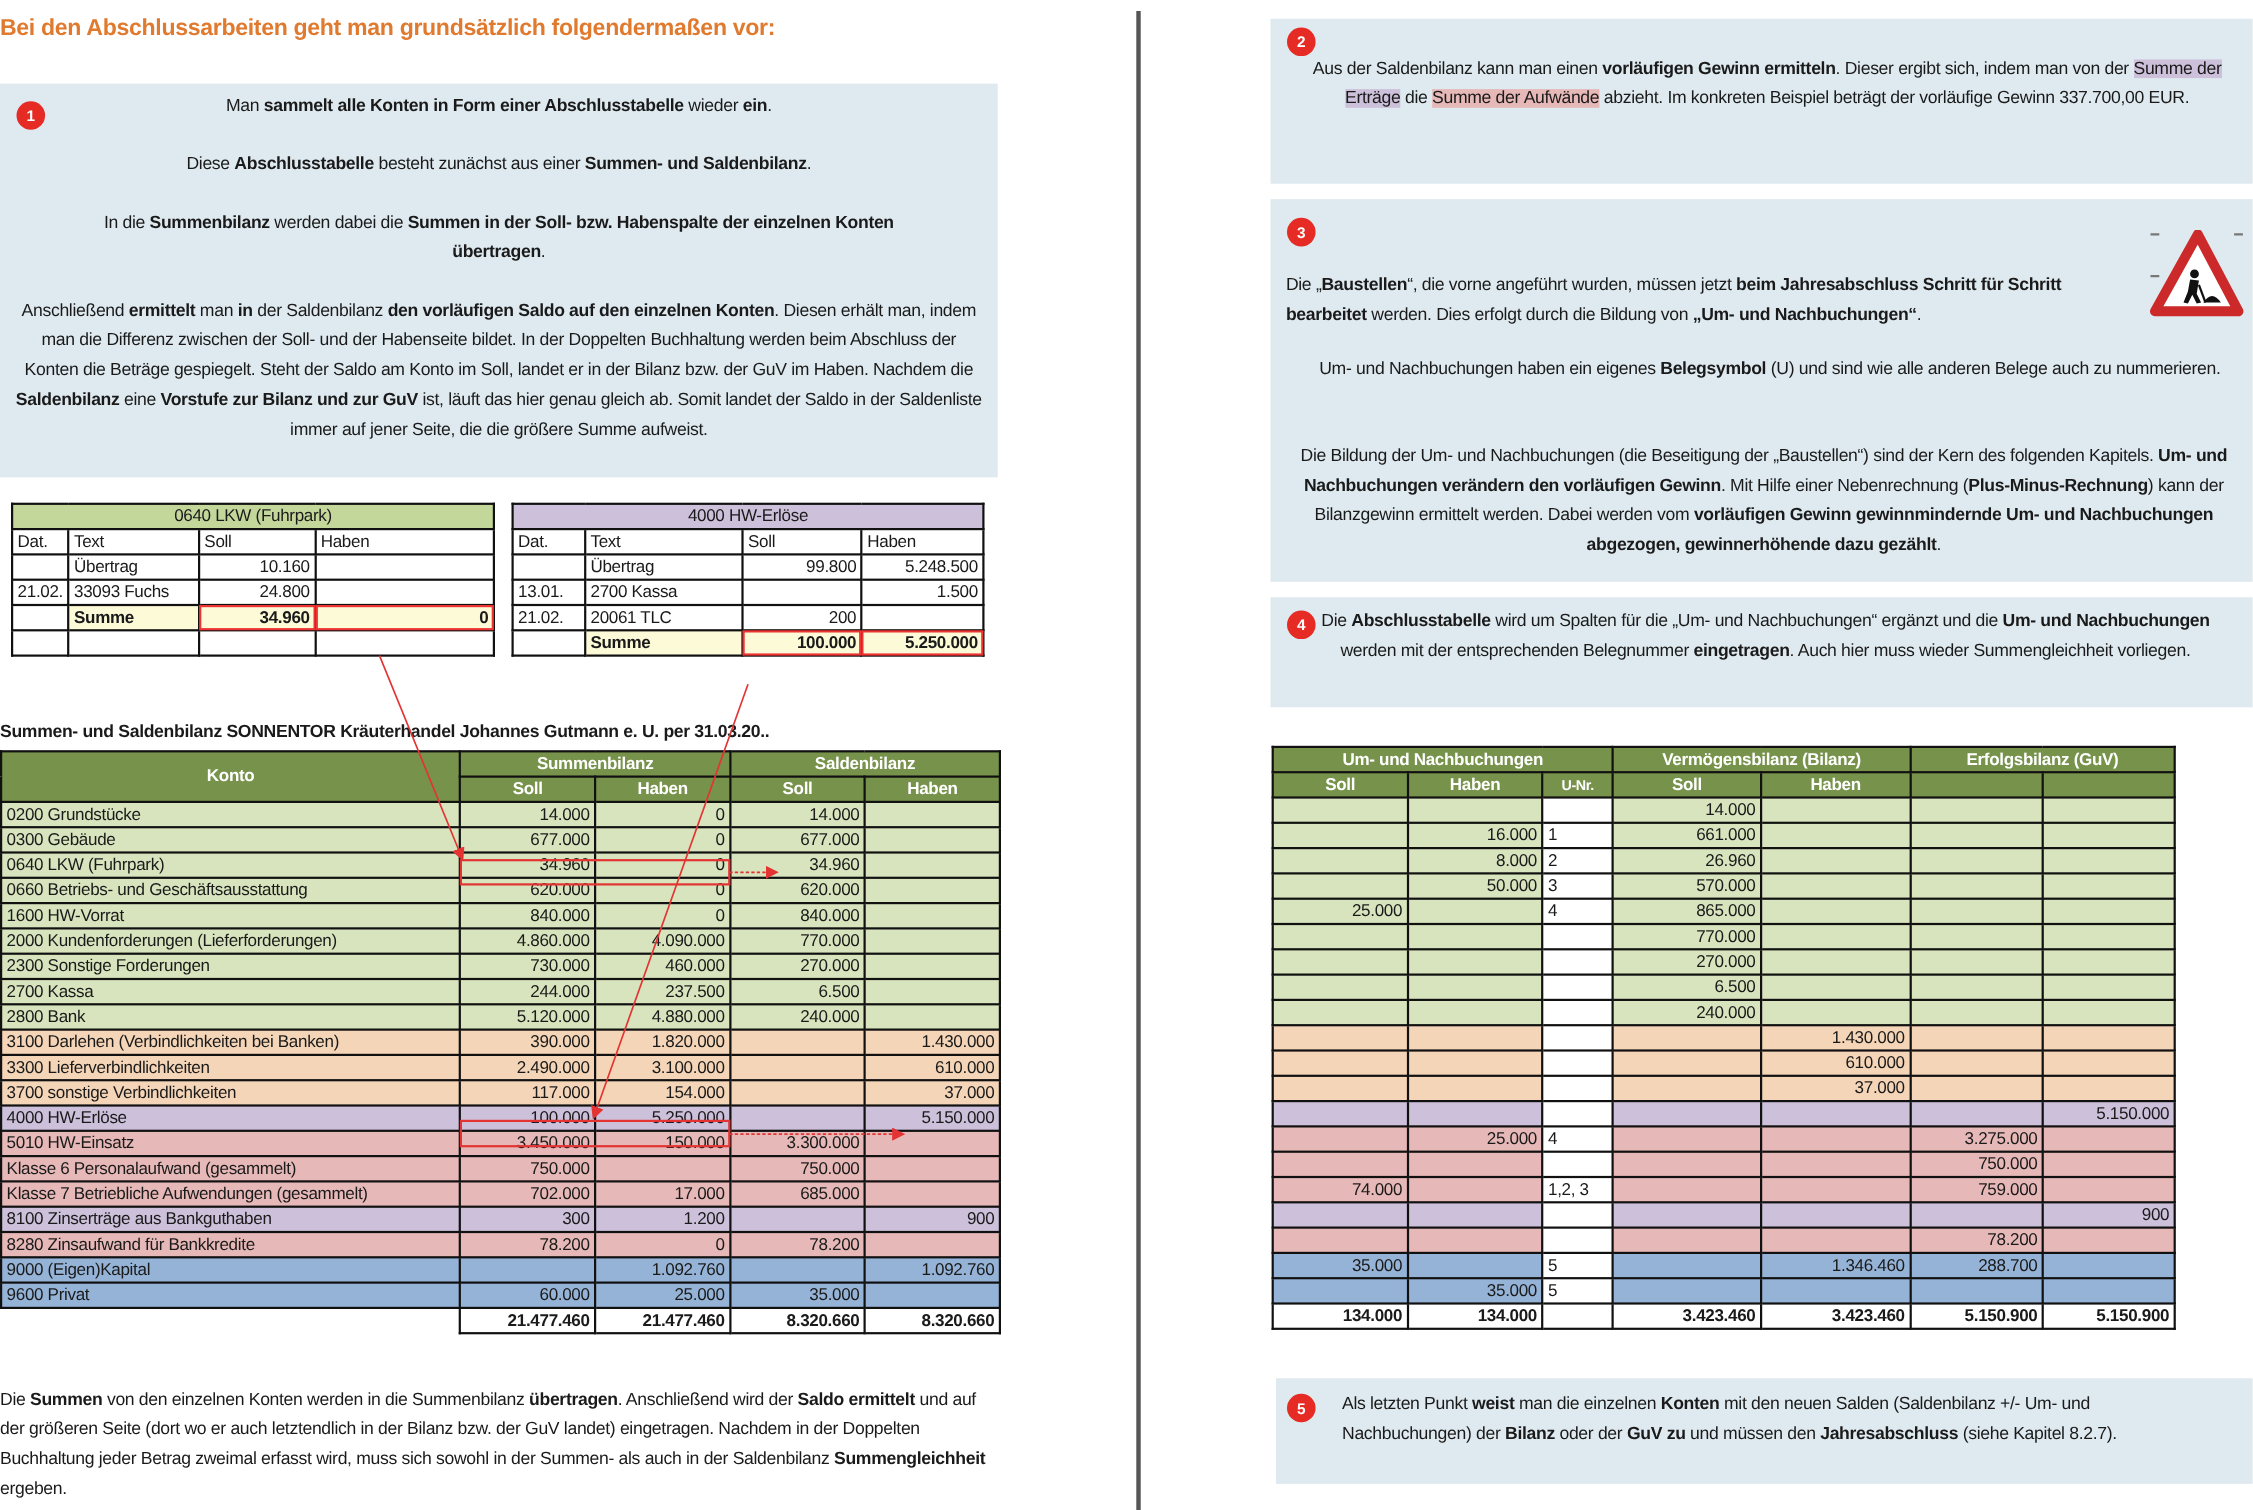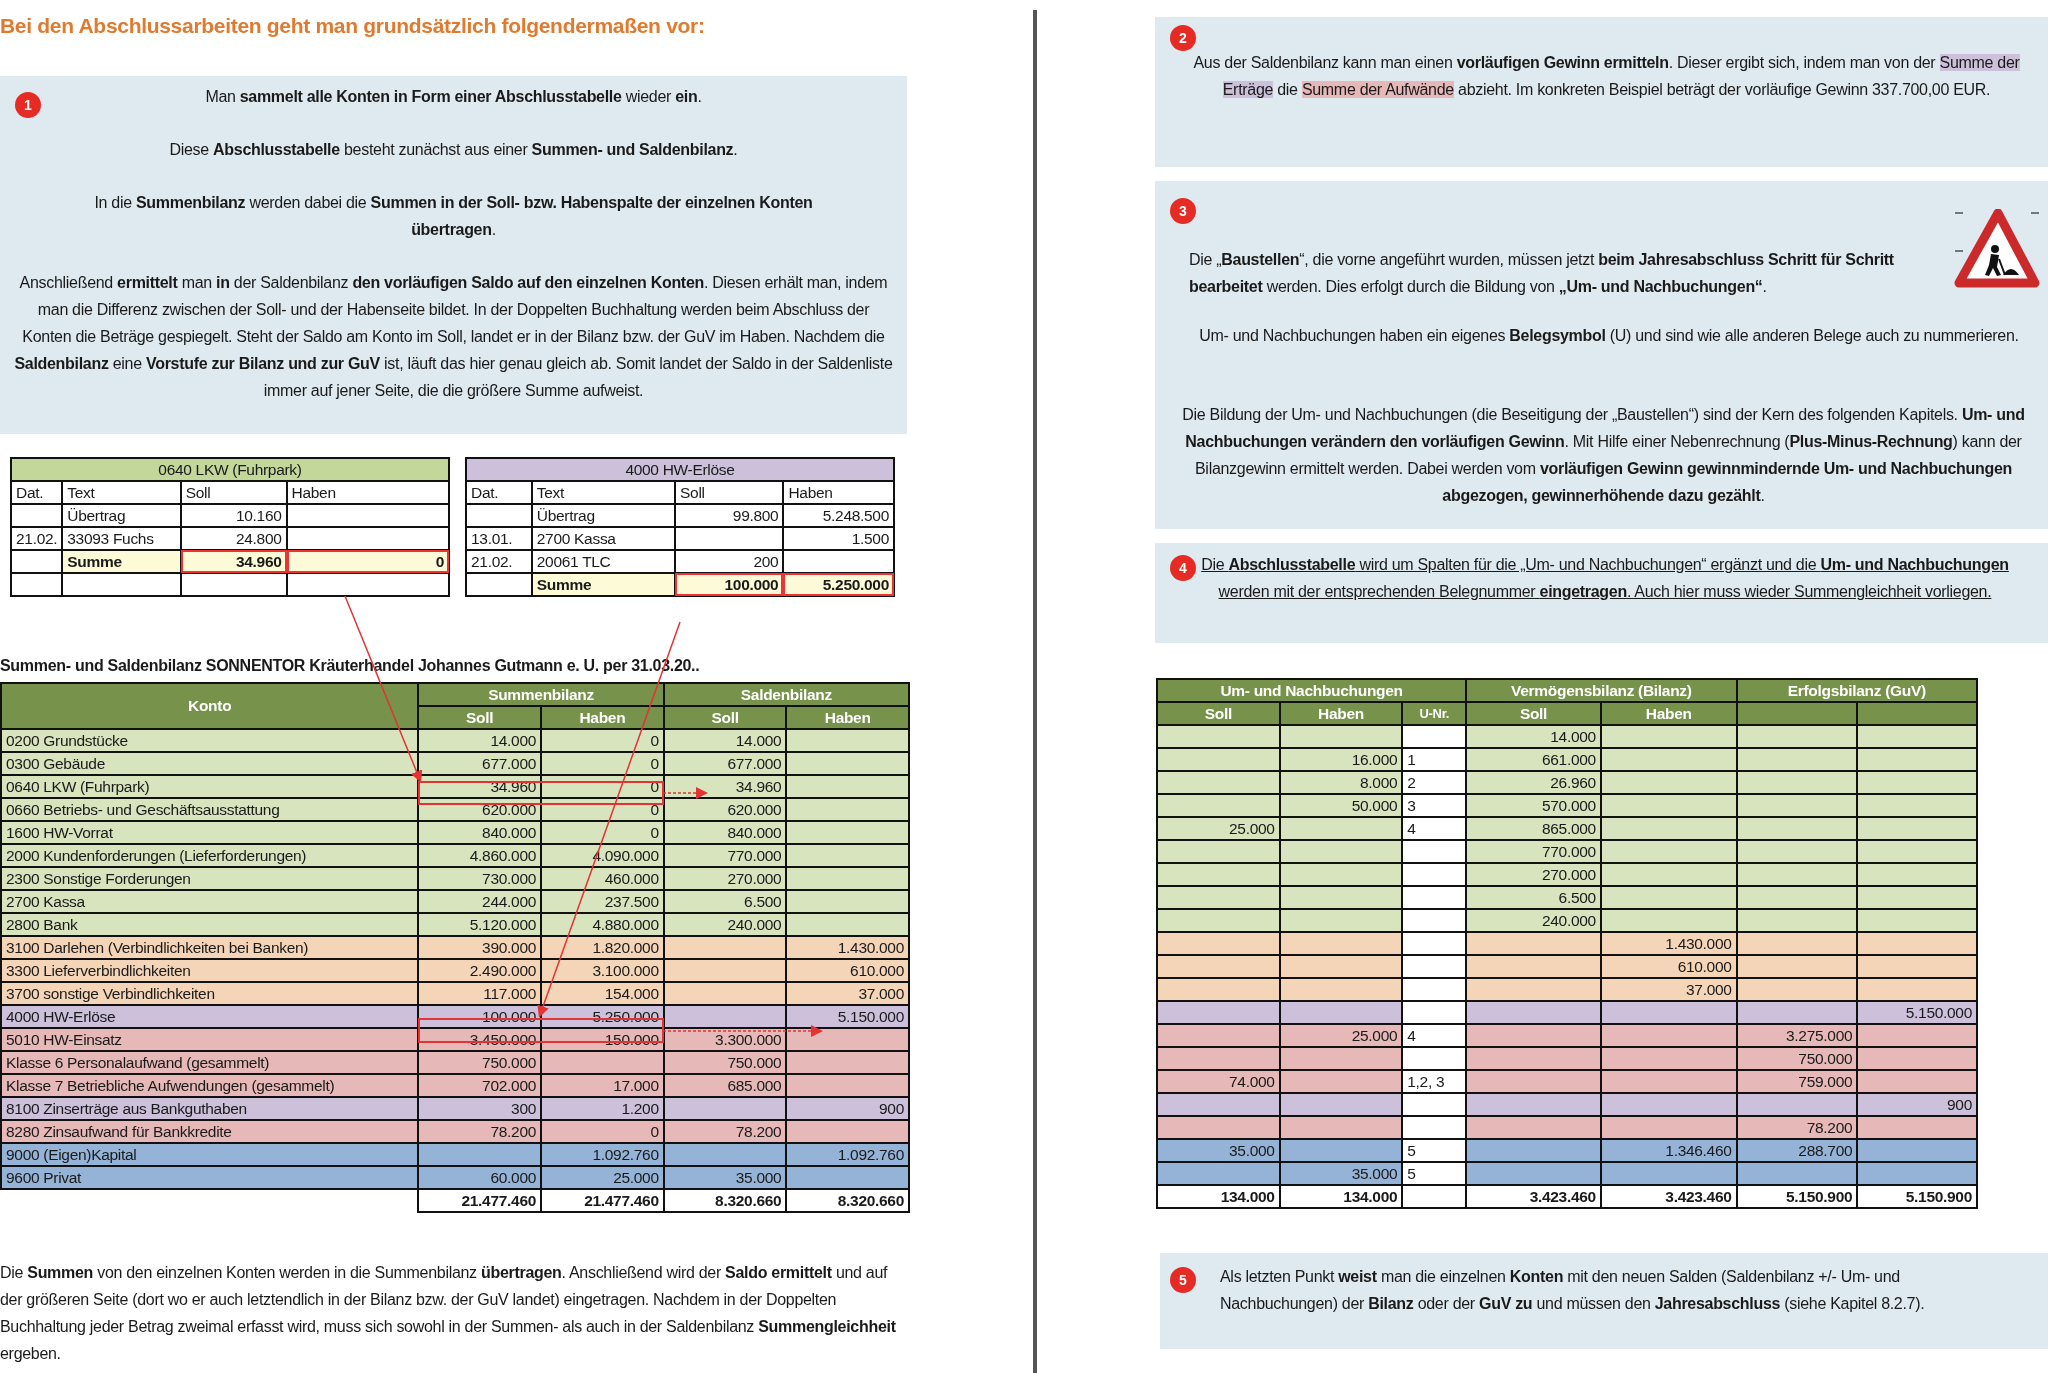--- a/index.html
+++ b/index.html
@@ -323,21 +323,21 @@
 
 <div class="abs box" style="left:1155px; top:17px; width:893px; height:150px;">
   <div class="abs badge" style="left:15px; top:8px;">2</div>
   <div class="abs p" style="left:14px; top:32px; width:875px;">
     <span>Aus der Saldenbilanz kann man einen </span><b>vorläufigen Gewinn ermitteln</b><span>. Dieser ergibt sich, indem man von der </span><span class="hl-purple">Summe der Erträge</span><span> die </span><span class="hl-rose">Summe der Aufwände</span><span> abzieht. Im konkreten Beispiel beträgt der vorläufige Gewinn 337.700,00 EUR.</span>
   </div>
 </div>
 
 <div class="abs box" style="left:1155px; top:181px; width:893px; height:348px;">
   <div class="abs badge" style="left:15px; top:17px;">3</div>
-  <div class="abs p" style="left:14px; top:65px; width:740px; text-align:left;margin-left:20px;">
+  <div class="abs p" style="left:14px; top:65px; width:740px; text-align:left;">
     <span>Die „</span><b>Baustellen</b><span>“, die vorne angeführt wurden, müssen jetzt </span><b>beim Jahresabschluss Schritt für Schritt bearbeitet</b><span> werden. Dies erfolgt durch die Bildung von </span><b>„Um- und Nachbuchungen“</b><span>.</span>
   </div>
   <svg class="abs" style="left:796px; top:28px;" width="90" height="82" viewBox="0 0 90 82">
     <line x1="4" y1="4" x2="12" y2="4" stroke="#777" stroke-width="2"></line>
     <line x1="80" y1="4" x2="88" y2="4" stroke="#777" stroke-width="2"></line>
     <line x1="4" y1="42" x2="12" y2="42" stroke="#777" stroke-width="2"></line>
     <polygon points="47,4 84,74 8,74" fill="#fff" stroke="#cc2a2a" stroke-width="9" stroke-linejoin="round"></polygon>
     <circle cx="44" cy="40" r="4" fill="#111"></circle>
     <path d="M40 45 L48 46 L46 58 L50 66 L46 67 L42 59 L38 67 L34 66 L38 56 Z" fill="#111"></path>
     <line x1="48" y1="50" x2="54" y2="66" stroke="#111" stroke-width="2"></line>
@@ -346,21 +346,21 @@
   <div class="abs p" style="left:34px; top:141px; width:840px;">
     <span>Um- und Nachbuchungen haben ein eigenes </span><b>Belegsymbol</b><span> (U) und sind wie alle anderen Belege auch zu nummerieren.</span>
   </div>
   <div class="abs p" style="left:12px; top:220px; width:873px;">
     <span>Die Bildung der Um- und Nachbuchungen (die Beseitigung der „Baustellen“) sind der Kern des folgenden Kapitels. </span><b>Um- und Nachbuchungen verändern den vorläufigen Gewinn</b><span>. Mit Hilfe einer Nebenrechnung (</span><b>Plus-Minus-Rechnung</b><span>) kann der Bilanzgewinn ermittelt werden. Dabei werden vom </span><b>vorläufigen Gewinn gewinnmindernde Um- und Nachbuchungen abgezogen, gewinnerhöhende dazu gezählt</b><span>.</span>
   </div>
 </div>
 
 <div class="abs box" style="left:1155px; top:543px; width:893px; height:100px;">
   <div class="abs badge" style="left:15px; top:12px;">4</div>
-  <div class="abs p" style="left:30px; top:8px; width:840px;text-decoration:underline;">
+  <div class="abs p" style="left:30px; top:8px; width:840px;">
     <span>Die </span><b>Abschlusstabelle</b><span> wird um Spalten für die „Um- und Nachbuchungen“ ergänzt und die </span><b>Um- und Nachbuchungen</b><span> werden mit der entsprechenden Belegnummer </span><b>eingetragen</b><span>.  Auch hier muss wieder Summengleichheit vorliegen.</span>
   </div>
 </div>
 
 <table class="abs" style="left:1156px; top:678px; width:822px;">
   <colgroup>
     <col style="width:123px">
       <col style="width:123px">
       <col style="width:64px">
     <col style="width:135px">

